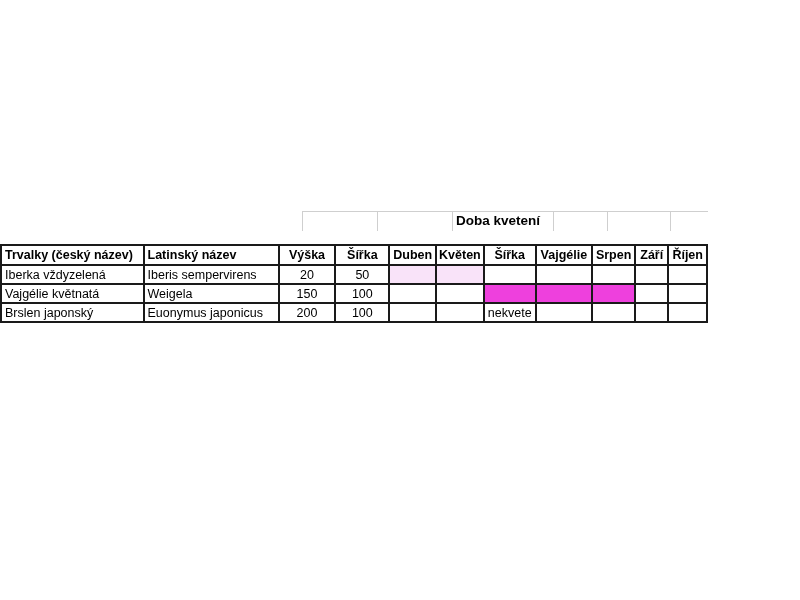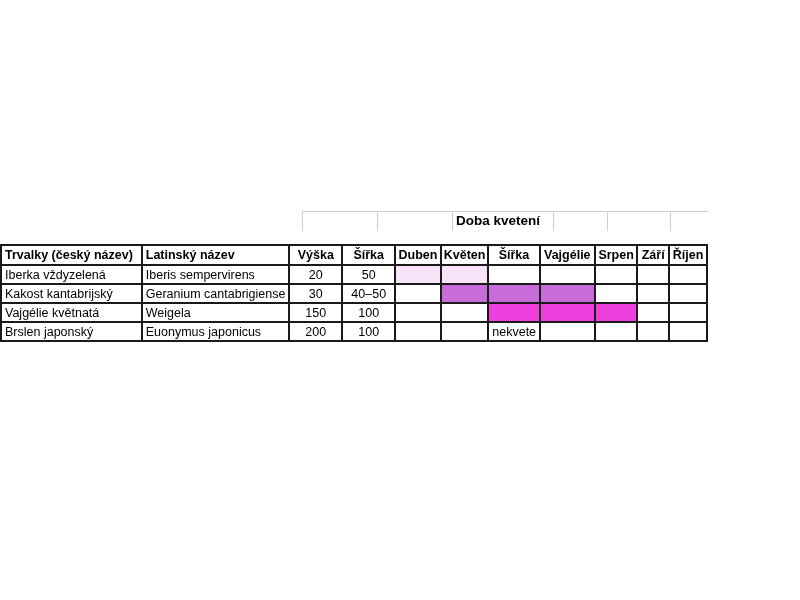--- a/index.html
+++ b/index.html
@@ -100,33 +100,20 @@
           <td>50</td>
           <td style="background: rgb(249, 227, 249);"></td>
           <td style="background: rgb(249, 227, 249);"></td>
           <td></td>
           <td></td>
           <td></td>
           <td></td>
           <td></td>
         </tr>
         <tr>
-          <td class="left">Kakost kantabrijský</td>
-          <td class="left">Geranium cantabrigiense</td>
-          <td>30</td>
-          <td>40–50</td>
-          <td></td>
-          <td style="background: rgb(199, 108, 217);"></td>
-          <td style="background: rgb(199, 108, 217);"></td>
-          <td style="background: rgb(199, 108, 217);"></td>
-          <td></td>
-          <td></td>
-          <td></td>
-        </tr>
-        <tr>
           <td class="left">Vajgélie květnatá</td>
           <td class="left">Weigela</td>
           <td>150</td>
           <td>100</td>
           <td></td>
           <td></td>
           <td style="background: rgb(238, 64, 221);"></td>
           <td style="background: rgb(238, 64, 221);"></td>
           <td style="background: rgb(238, 64, 221);"></td>
           <td></td>

